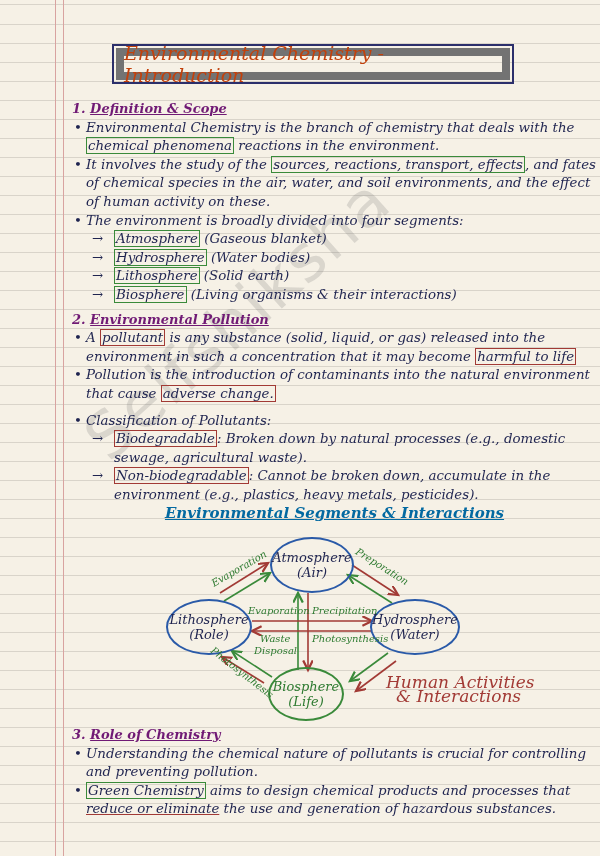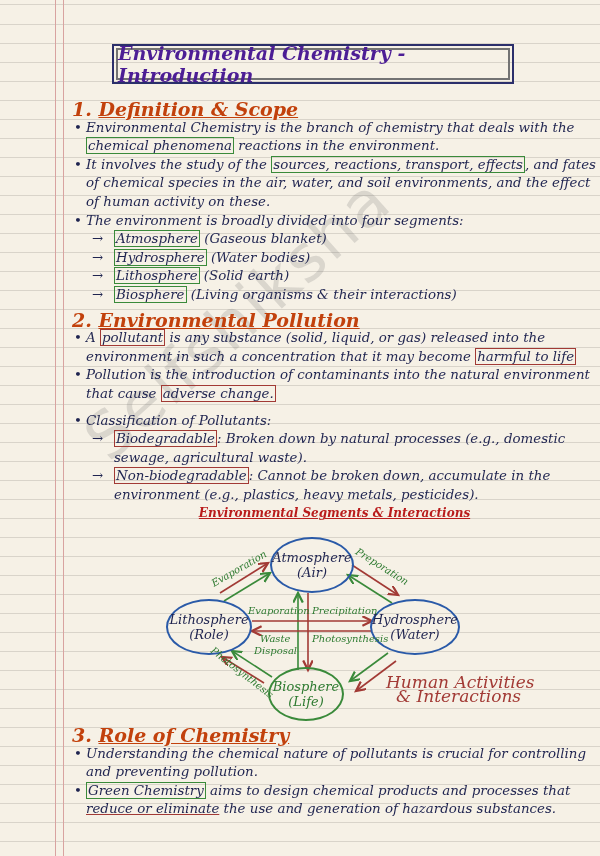--- a/index.html
+++ b/index.html
@@ -20,35 +20,35 @@
   .watermark {
     position:absolute; left:70px; top:420px; font-family:"DejaVu Sans", sans-serif; font-style:normal;
     font-size:64px; color:rgba(120,120,120,0.22); transform:rotate(-42deg); transform-origin:left top;
     white-space:nowrap; letter-spacing:2px; pointer-events:none;
   }
   .title-box {
     position:absolute; left:112px; top:44px; width:402px; height:40px;
     border:2px solid #2b2f6b; padding:2px; box-sizing:border-box;
   }
   .title-inner {
-    border:2px solid #737373; height:100%; box-sizing:border-box;
+    border:8px solid #737373; height:100%; box-sizing:border-box;
     display:flex; align-items:center; justify-content:center;
-    font-size:19px; color:#4c1d95; font-weight:bold;
+    font-size:19px; color:#c2410c; font-weight:normal;
   }
   .content { position:absolute; left:72px; top:100px; width:525px; font-size:13.4px; line-height:18.6px; }
-  .h { color:#c2410c; font-size:19px; font-weight:bold; }
+  .h { color:#701a75; font-size:13px; font-weight:bold; }
   .h .u { text-decoration:underline; }
   .b { position:relative; padding-left:14px; }
   .b::before { content:"•"; position:absolute; left:2px; font-style:normal; }
   .arr { padding-left:24px; position:relative; }
   .arr .ar { position:absolute; left:20px; font-style:normal; }
   .gbox { border:1.5px solid #3a8a3a; padding:0 1px; }
   .rbox { border:1.5px solid #a23a35; padding:0 1px; }
   .rul { text-decoration:underline; text-decoration-color:#a23a35; }
-  .diag-title { color:#b91c1c; text-align:center; text-decoration:underline; font-weight:bold; font-size:12px; }
+  .diag-title { color:#0369a1; text-align:center; text-decoration:underline; font-weight:bold; font-size:15px; }
   .diagram { position:absolute; left:160px; top:535px; width:330px; height:185px; }
   .node { position:absolute; border:2px solid #2a5aa8; border-radius:50%; display:flex; flex-direction:column; align-items:center; justify-content:center; font-size:13px; line-height:15px; color:#1f2450; }
   .node.bio { border-color:#3a8a3a; color:#2d7a30; }
   .lbl { position:absolute; font-size:10px; color:#2d7a30; white-space:nowrap; }
   .lbl.r { color:#a23a35; font-size:17px; line-height:14px;margin-left:16px; }
 </style>
 </head>
 <body>
 
 <div class="ruled"></div>

